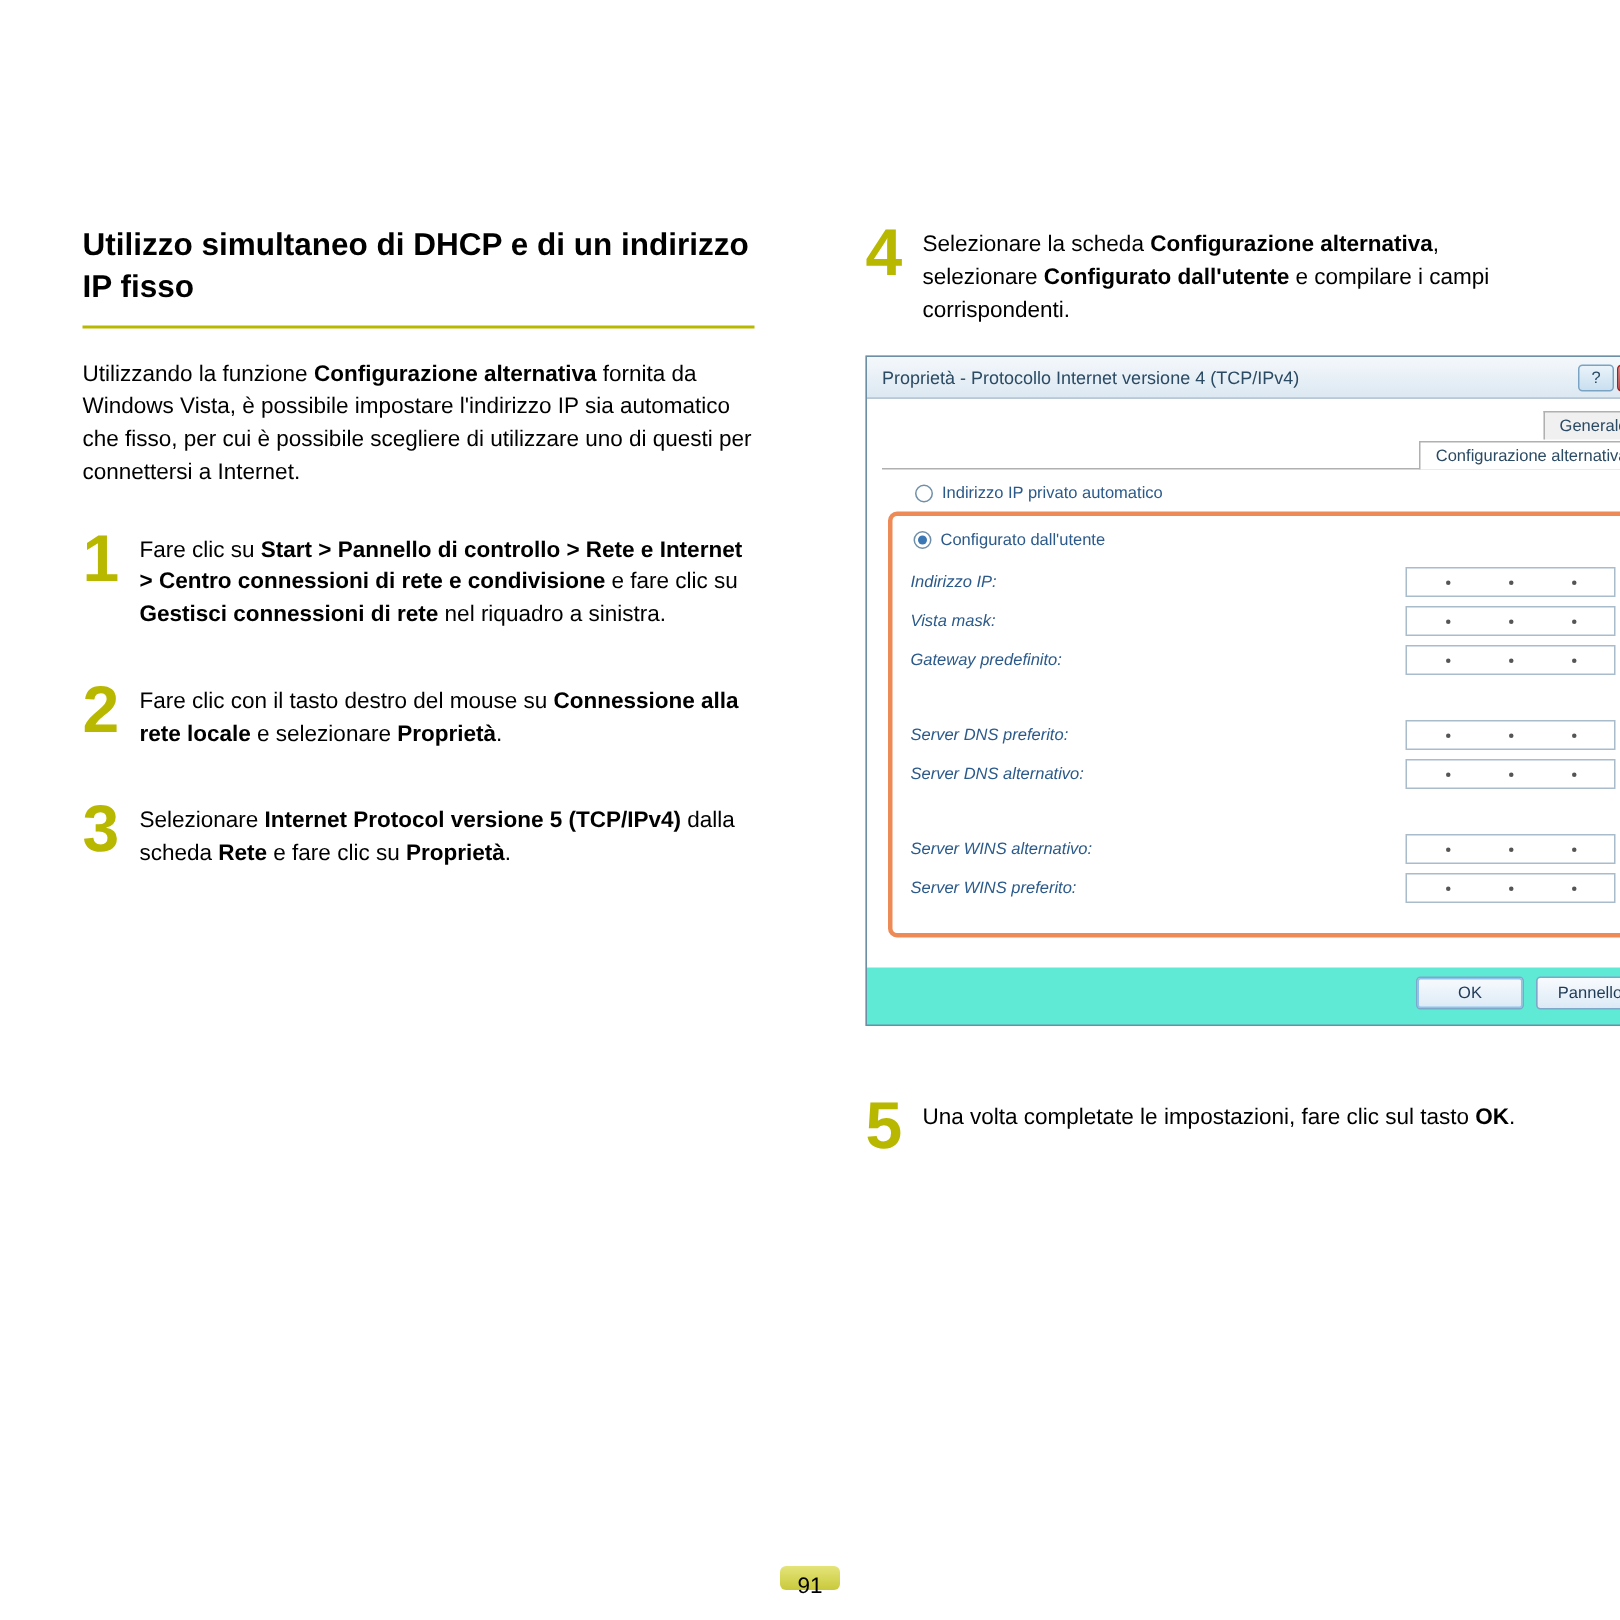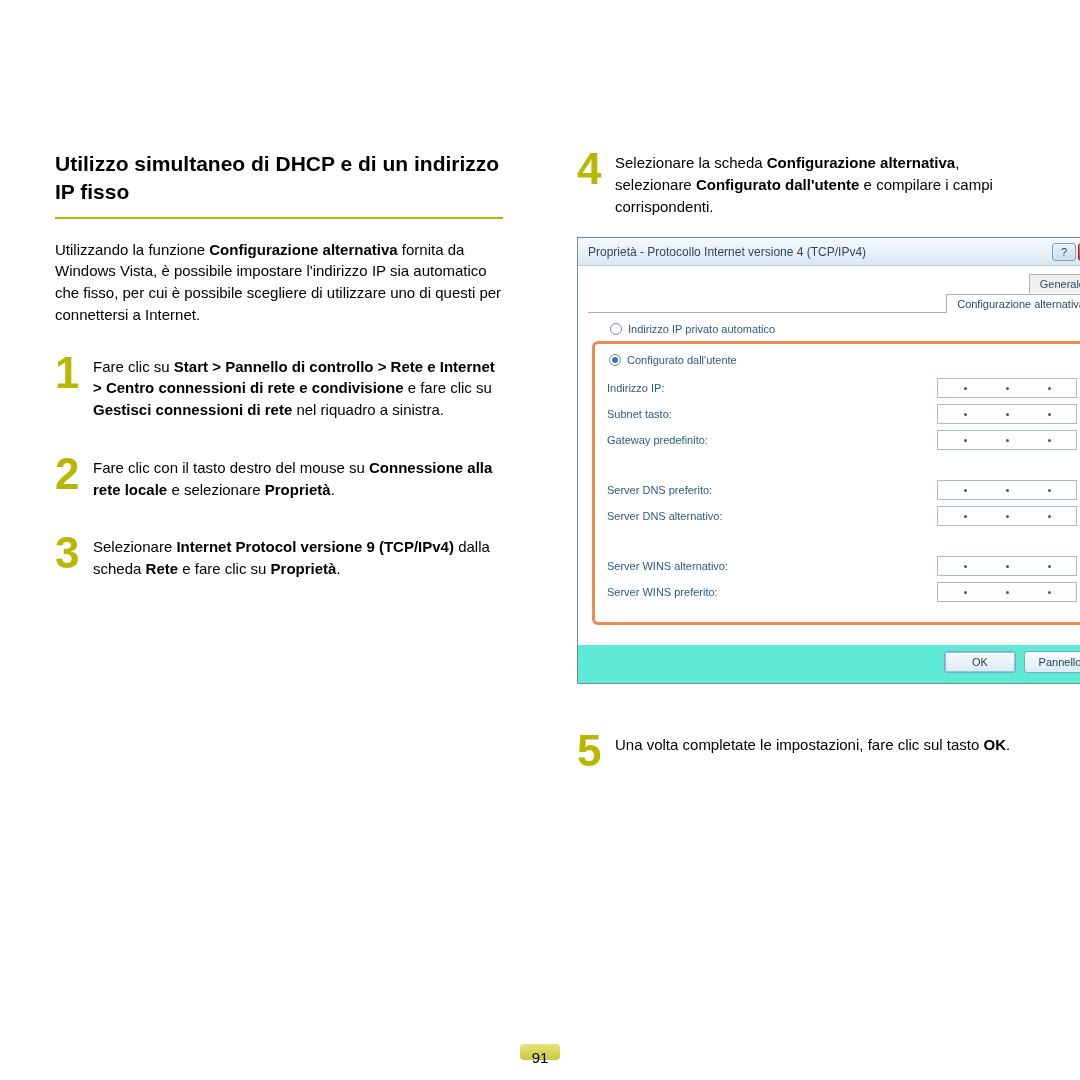--- a/index.html
+++ b/index.html
@@ -168,20 +168,21 @@
   .group-frame > .radio-row { margin-left: 2px; margin-bottom: 12px; }
   .field {
     display: flex;
     align-items: center;
     justify-content: space-between;
     margin: 6px 0;
   }
   .field-label {
     font-size: 11px;
     color: #2b5a8a;
+    font-style: italic;
   }
   .ip-input {
     width: 140px;
     height: 20px;
     border: 1px solid #a8bccc;
     background: #fff;
     display: flex;
     align-items: center;
     justify-content: space-around;
     font-size: 10px;
@@ -239,21 +240,21 @@
     <div class="step">
       <div class="step-num">2</div>
       <div class="step-text">
         <span>Fare clic con il tasto destro del mouse su </span><b>Connessione alla rete locale</b><span> e selezionare </span><b>Proprietà</b><span>.</span>
       </div>
     </div>
 
     <div class="step">
       <div class="step-num">3</div>
       <div class="step-text">
-        <span>Selezionare </span><b>Internet Protocol versione 9 (TCP/IPv4)</b><span> dalla scheda </span><b>Rete</b><span> e fare clic su </span><b>Proprietà</b><span>.</span>
+        <span>Selezionare </span><b>Internet Protocol versione 5 (TCP/IPv4)</b><span> dalla scheda </span><b>Rete</b><span> e fare clic su </span><b>Proprietà</b><span>.</span>
       </div>
     </div>
   </div>
 
   <div class="col">
     <div class="step" style="margin-bottom:6px;">
       <div class="step-num">4</div>
       <div class="step-text">
         <span>Selezionare la scheda </span><b>Configurazione alternativa</b><span>, selezionare </span><b>Configurato dall'utente</b><span> e compilare i campi corrispondenti.</span>
       </div>
@@ -290,21 +291,21 @@
 
           <div class="field">
             <div class="field-label">Indirizzo IP:</div>
             <div class="ip-input">
                 <span></span>
                 <span></span>
                 <span></span>
               </div>
           </div>
           <div class="field">
-            <div class="field-label">Subnet tasto:</div>
+            <div class="field-label">Vista mask:</div>
             <div class="ip-input">
                 <span></span>
                 <span></span>
                 <span></span>
               </div>
           </div>
           <div class="field">
             <div class="field-label">Gateway predefinito:</div>
             <div class="ip-input">
                 <span></span>

